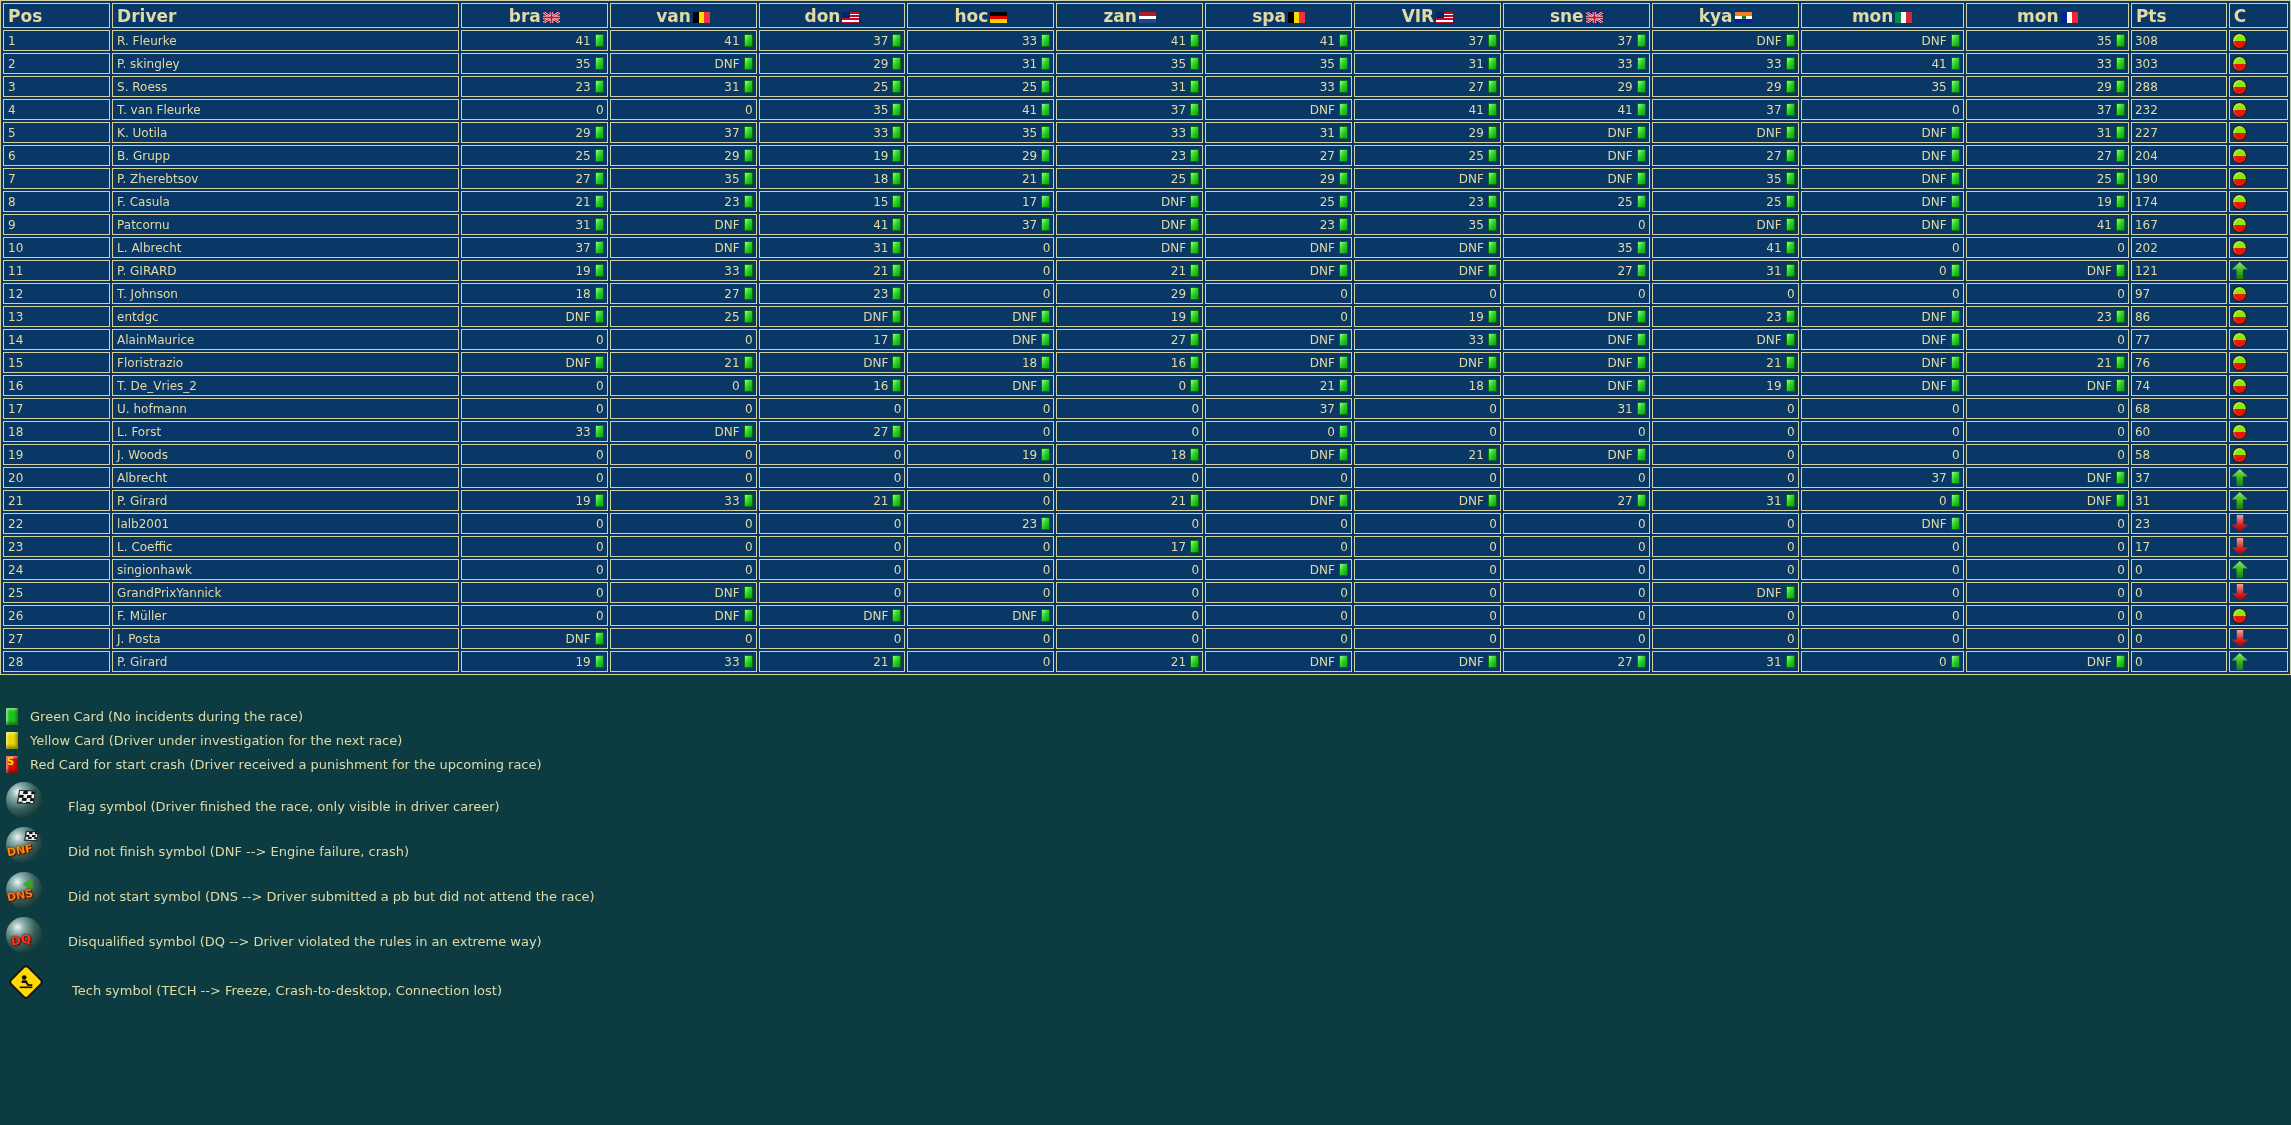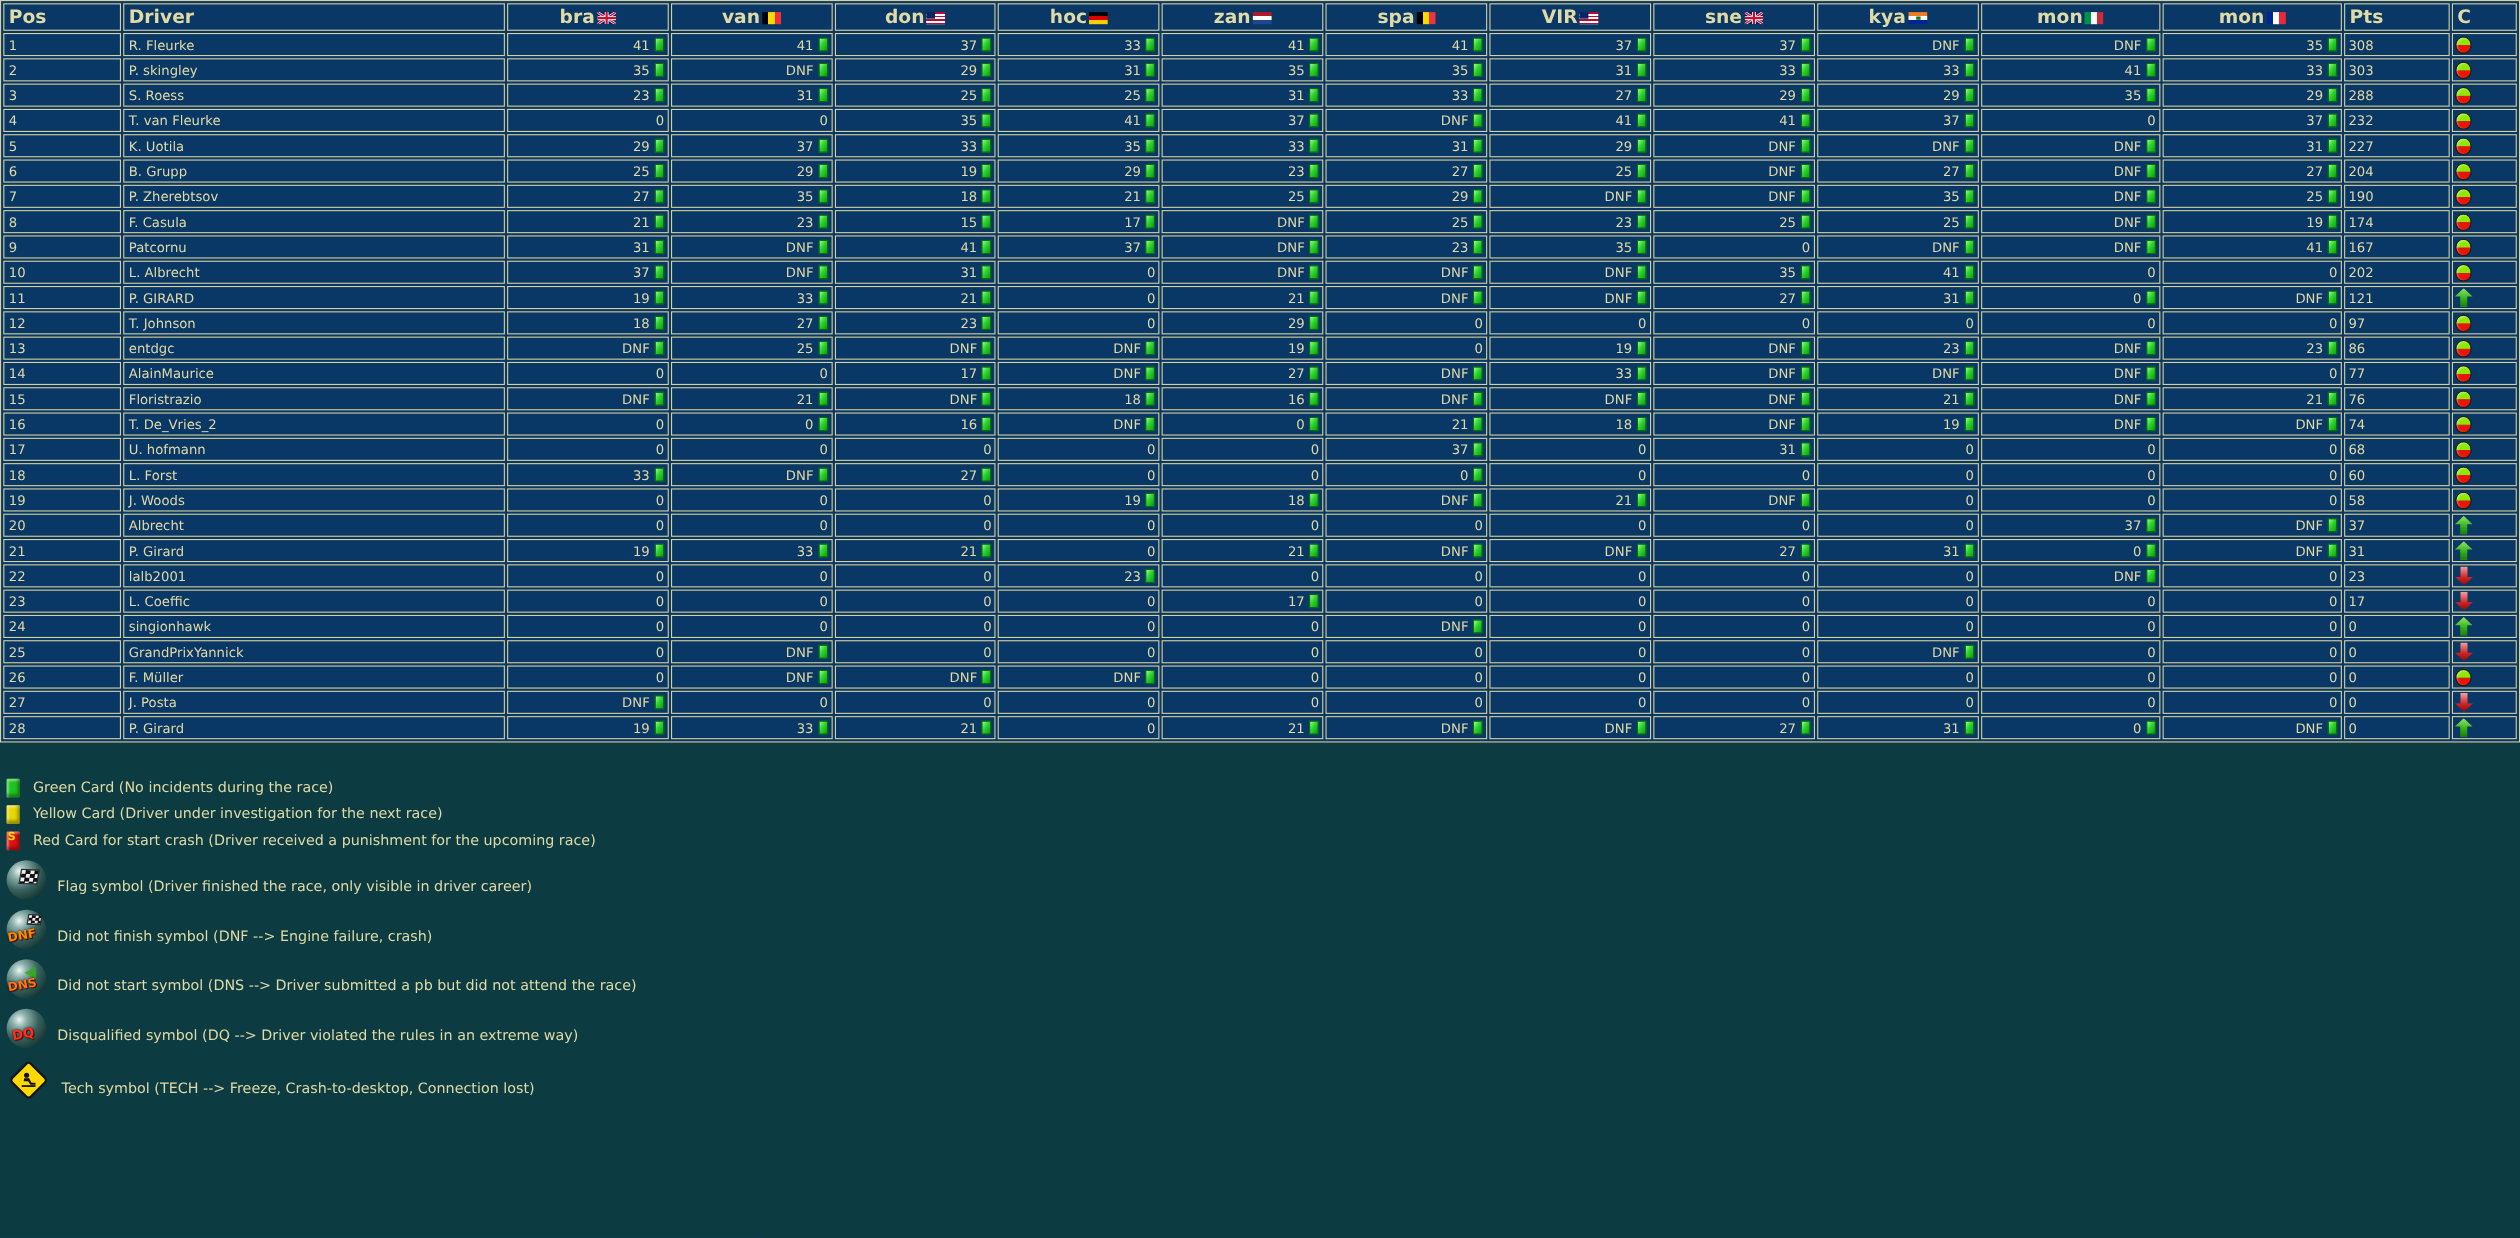--- a/index.html
+++ b/index.html
@@ -43,21 +43,21 @@
     border:1px solid #1c1c1c;box-shadow:inset 1px 1px 2px rgba(255,255,255,.45);vertical-align:middle}
   .arrow{display:inline-block;width:16px;height:17px;vertical-align:middle;
     clip-path:polygon(50% 0,100% 44%,70% 44%,70% 100%,30% 100%,30% 44%,0 44%);
     filter:drop-shadow(0 0 1px #dfeefc)}
   .arrow-up{background:linear-gradient(180deg,#8fe66a 0%,#2fae14 60%,#1d7d06 100%)}
   .arrow-down{background:linear-gradient(0deg,#f3a0a0 0%,#cf2020 60%,#8f0b0b 100%);transform:rotate(180deg)}
 
   .legend{padding:26px 0 0 6px;color:var(--text)}
   .legend-title{font-size:13px;margin-bottom:8px}
   .legend-item{display:flex;align-items:center;gap:12px;margin:7px 0;font-size:13px}
-  .legend-item.ball-item{gap:10px;margin:9px 0;align-items:flex-end}
+  .legend-item.ball-item{gap:26px;margin:9px 0;align-items:flex-end}
   .legend-item.ball-item .legend-text{padding-bottom:4px}
 
   .lcard{display:inline-block;width:12px;height:17px;position:relative;border-radius:1px;flex:0 0 auto;
     box-shadow:inset -2px -3px 3px rgba(0,0,0,.35),inset 2px 2px 2px rgba(255,255,255,.45)}
   .card-green{background:var(--card-green)}
   .card-yellow{background:var(--card-yellow)}
   .card-red{background:var(--card-red)}
   .card-red-s{background:var(--card-red)}
   .slabel{position:absolute;top:0;left:1px;font-weight:bold;font-size:10px;color:#ffe000;font-family:"DejaVu Sans",sans-serif}
 

